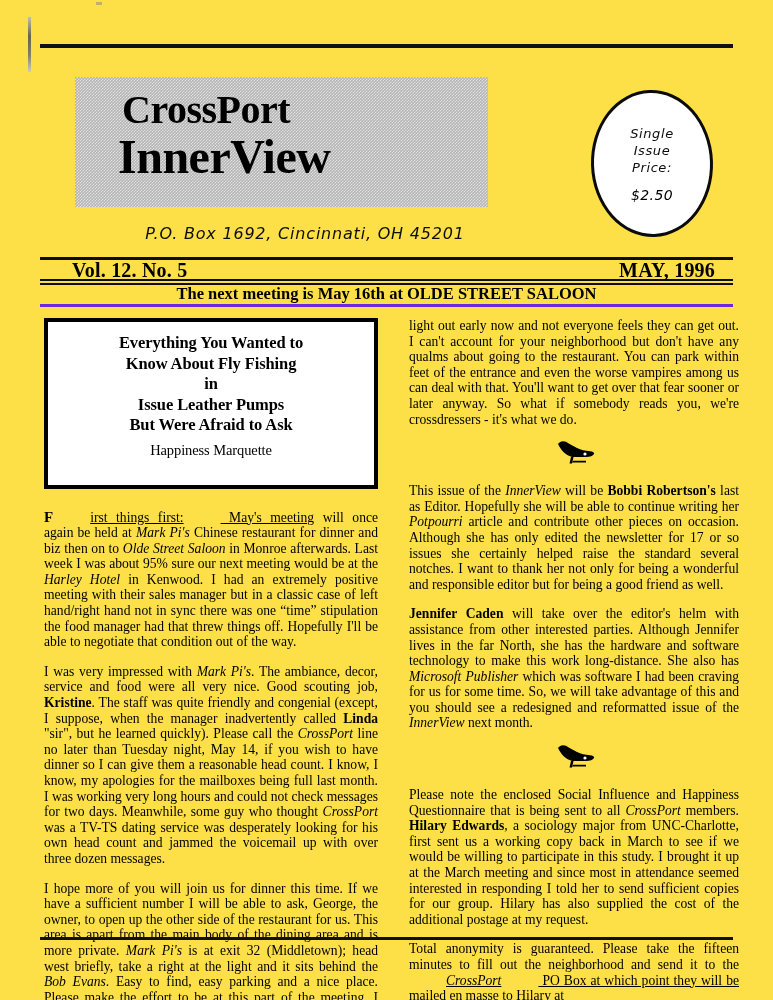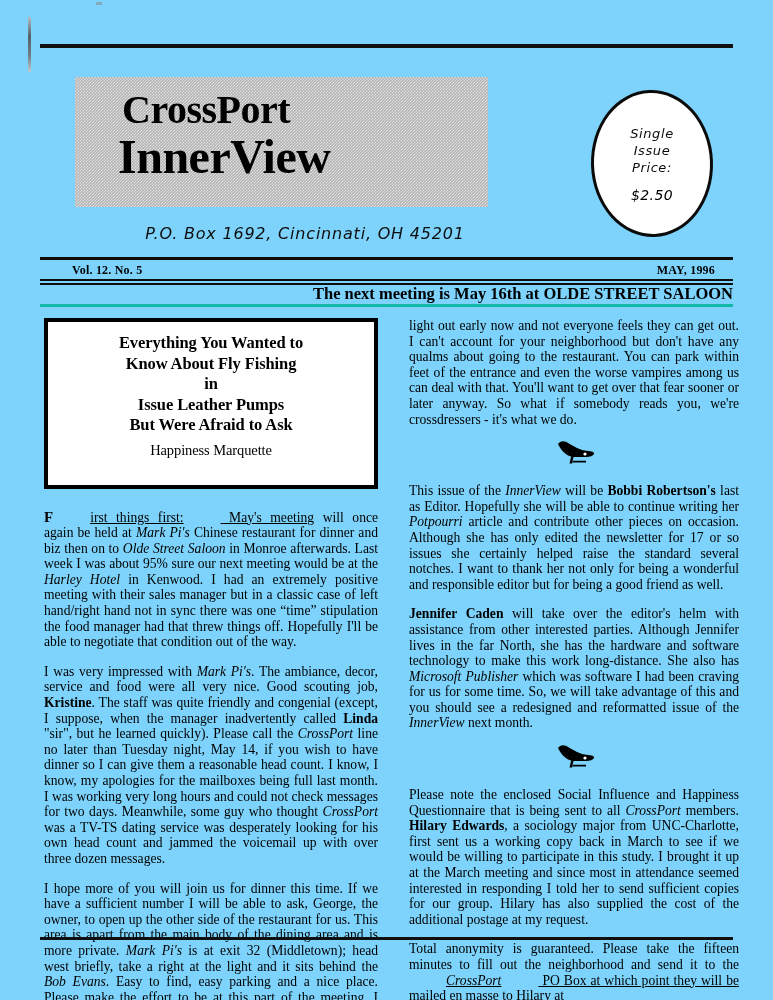--- a/index.html
+++ b/index.html
@@ -11,21 +11,21 @@
   body {
     font-family: "Liberation Serif", "DejaVu Serif", serif;
     color: #000;
   }
 
   #page {
     position: relative;
     width: 773px;
     height: 1000px;
     overflow: hidden;
-    background: #7dd3fc;
+    background: #fde047;
   }
 
   
   .scan-speck {
     position: absolute;
     background: #8a8a8a;
   }
   #speck-top { left: 96px; top: 2px; width: 6px; height: 3px; opacity: .55; }
   #speck-left-bar {
     left: 28px; top: 17px; width: 3px; height: 55px;
@@ -122,35 +122,35 @@
     border-top: 3px solid #0d0d0d;
     border-bottom: 2px solid #0d0d0d;
     box-sizing: border-box;
     display: flex;
     align-items: center;
     justify-content: space-between;
     padding: 0 18px 0 32px;
   }
   #volume-bar span {
     font-weight: bold;
-    font-size: 12px;
+    font-size: 20px;
     letter-spacing: .2px;
     line-height: 1;
   }
 
   #meeting-bar {
     position: absolute;
     left: 40px; top: 283px;
     width: 693px; height: 24px;
     border-top: 2px solid #0d0d0d;
-    border-bottom: 3px solid #14b8a6;
+    border-bottom: 3px solid #6d28d9;
     box-sizing: border-box;
     display: flex;
     align-items: center;
-    justify-content: flex-end;
+    justify-content: center;
   }
   #meeting-bar span {
     font-weight: bold;
     font-size: 16.5px;
     line-height: 1;
   }
 
   
   #col-left {
     position: absolute;

